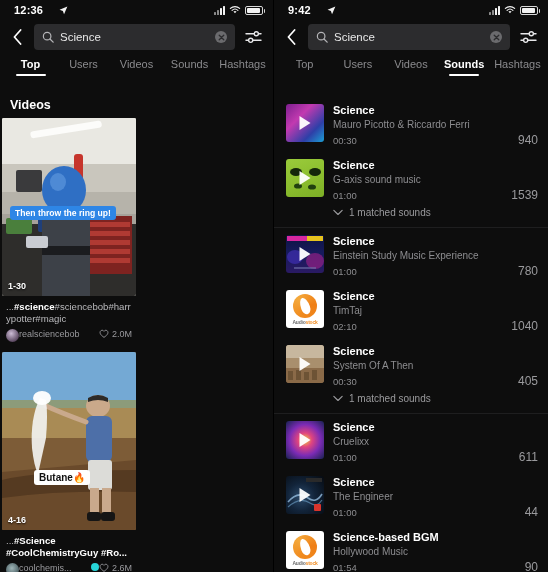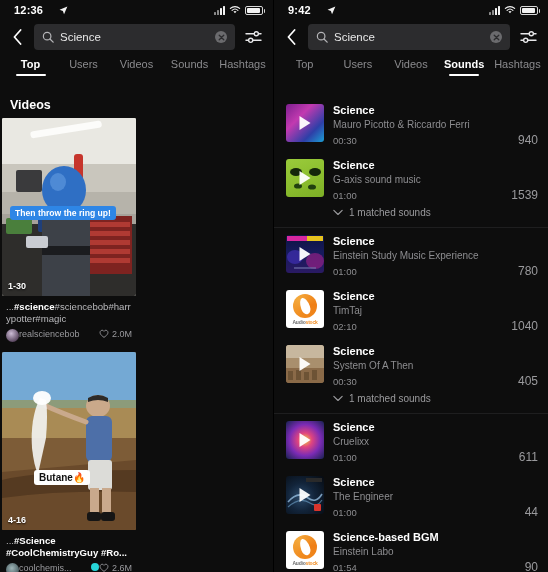--- a/index.html
+++ b/index.html
@@ -486,21 +486,21 @@
         </div>
       </div>
 
       <div class="srow">
         <div class="sthumb as">
           <span class="ring"></span>
           <span class="txt">Audio<span>stock</span></span>
         </div>
         <div class="sinfo">
           <div class="stitle">Science-based BGM</div>
-          <div class="sartist">Einstein Labo</div>
+          <div class="sartist">Hollywood Music</div>
           <div class="sbottom">
             <span class="sdur">01:54</span>
             <span class="scount">90</span>
           </div>
         </div>
       </div>
 
     </div>
   </div>
 

